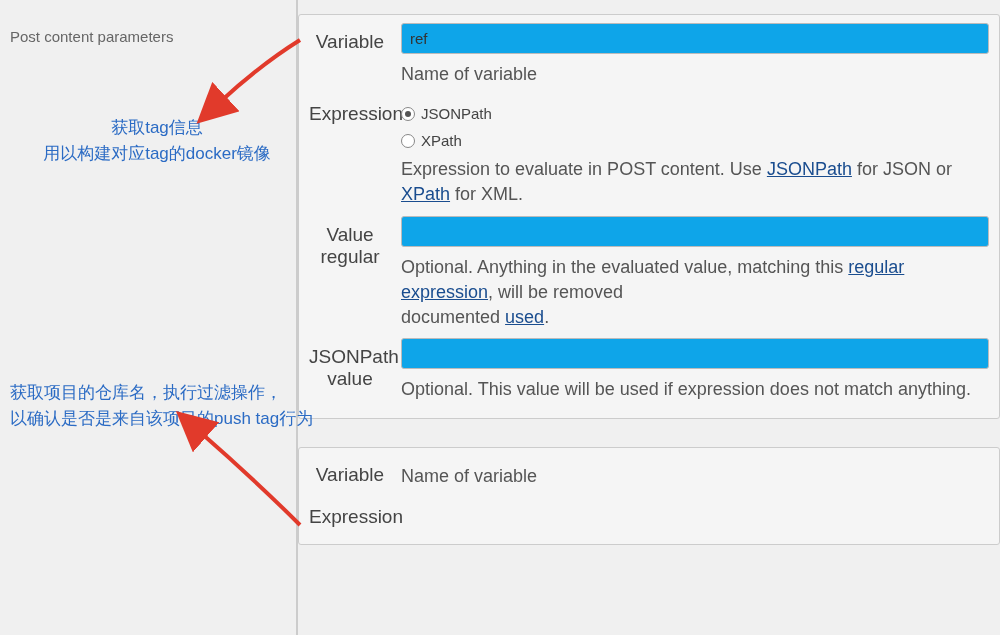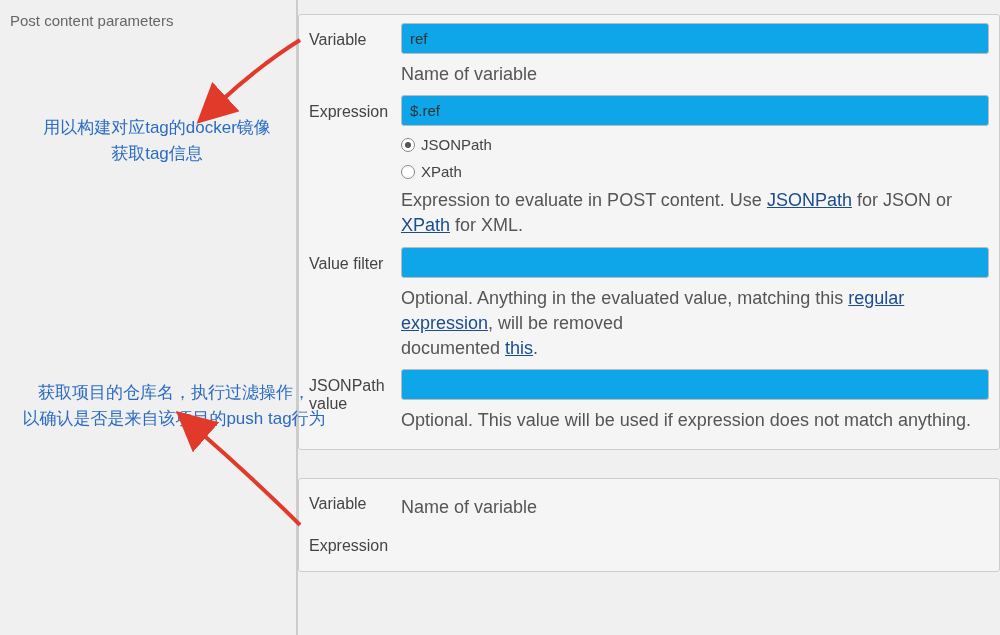--- a/index.html
+++ b/index.html
@@ -14,46 +14,46 @@
       position: relative;
     }
     .container { display: flex; height: 100%; }
     .left-col {
       width: 298px;
       padding: 12px 10px;
       background: #f0f0f0;
       border-right: 2px solid #ccc;
       position: relative;
     }
-    .section-title { color: #666; font-size: 15px; }
+    .section-title { color: #666; font-size: 15px; margin-top: 16px; }
     .right-col {
       flex: 1;
       background: #f0f0f0;
       position: relative;
     }
     .block {
       border: 1px solid #ccc;
       background: #f5f5f5;
       border-radius: 3px;
       margin-bottom: 28px;
       padding-bottom: 16px;
     }
     .block-2 { margin-top: 0; }
     .form-row {
       display: flex;
       align-items: flex-start;
       padding: 8px 10px 0 10px;
     }
     .label-col {
       width: 92px;
-      text-align: left;
+      text-align: center;
       padding-right: 10px;
       padding-top: 8px;
       color: #444;
-      font-size: 16px;
+      font-size: 19px;
       flex-shrink: 0;
     }
     .input-col { flex: 1; }
     .text-input {
       width: 100%;
       border: 1px solid #bbb;
       border-radius: 3px;
       padding: 6px 8px;
       font-size: 15px;
       color: #333;
@@ -97,21 +97,21 @@
     .annotation {
       position: absolute;
       color: #2B6BC4;
       font-size: 17px;
       line-height: 1.5;
       text-align: center;
       white-space: nowrap;
       pointer-events: none;
     }
     .annotation-1 { top: 115px; left: 18px; width: 278px; }
-    .annotation-2 { top: 380px; left: 19px; width: 310px; text-align: center; }
+    .annotation-2 { top: 380px; left: 10px; width: 310px; text-align: left; }
     .arrow {
       position: absolute;
       pointer-events: none;
     }
     .arrow svg { overflow: visible; }
   </style>
 </head>
 <body>
 
 <div class="container">
@@ -126,43 +126,42 @@
         <div class="label-col">Variable</div>
         <div class="input-col">
           <input type="text" class="text-input" value="ref" style="">
           <div class="help-text">Name of variable</div>
         </div>
       </div>
 
       <div class="form-row">
         <div class="label-col">Expression</div>
         <div class="input-col">
-          <input type="text" class="text-input" value="$.ref" style="">
           <div class="radio-row">
             <span class="radio-dot checked"></span>
             <span>JSONPath</span>
           </div>
           <div class="radio-row">
             <span class="radio-dot"></span>
             <span>XPath</span>
           </div>
           <div class="help-text">
             <span>Expression to evaluate in POST content. Use </span><span class="link">JSONPath</span><span> for JSON or </span><span class="link">XPath</span><span> for XML.</span>
           </div>
         </div>
       </div>
 
       <div class="form-row">
-        <div class="label-col">Value filter</div>
+        <div class="label-col">Value regular</div>
         <div class="input-col">
           <input type="text" class="text-input" value="" style="">
           <div class="help-text">
             <span>Optional. Anything in the evaluated value, matching this </span><span class="link">regular expression</span><span>, will be removed</span>
             <br>
-            <span>documented </span><span class="link">this</span><span>.</span>
+            <span>documented </span><span class="link">used</span><span>.</span>
           </div>
         </div>
       </div>
 
       <div class="form-row">
         <div class="label-col">JSONPath value</div>
         <div class="input-col">
           <input type="text" class="text-input" value="" style="">
           <div class="help-text">Optional. This value will be used if expression does not match anything.</div>
         </div>
@@ -177,22 +176,22 @@
         </div>
       </div>
       <div class="form-row">
         <div class="label-col">Expression</div>
       </div>
     </div>
   </div>
 </div>
 
 <div class="annotation annotation-1">
+  <div>获取tag信息</div>
   <div>用以构建对应tag的docker镜像</div>
-  <div>获取tag信息</div>
 </div>
 <div class="annotation annotation-2">
   <div>获取项目的仓库名，执行过滤操作，</div>
   <div>以确认是否是来自该项目的push tag行为</div>
 </div>
 
 <div class="arrow" style="top:30px; left:200px;">
   <svg width="110" height="90">
     <defs>
       <marker id="ah1" markerWidth="10" markerHeight="10" refX="2" refY="5" orient="auto">

